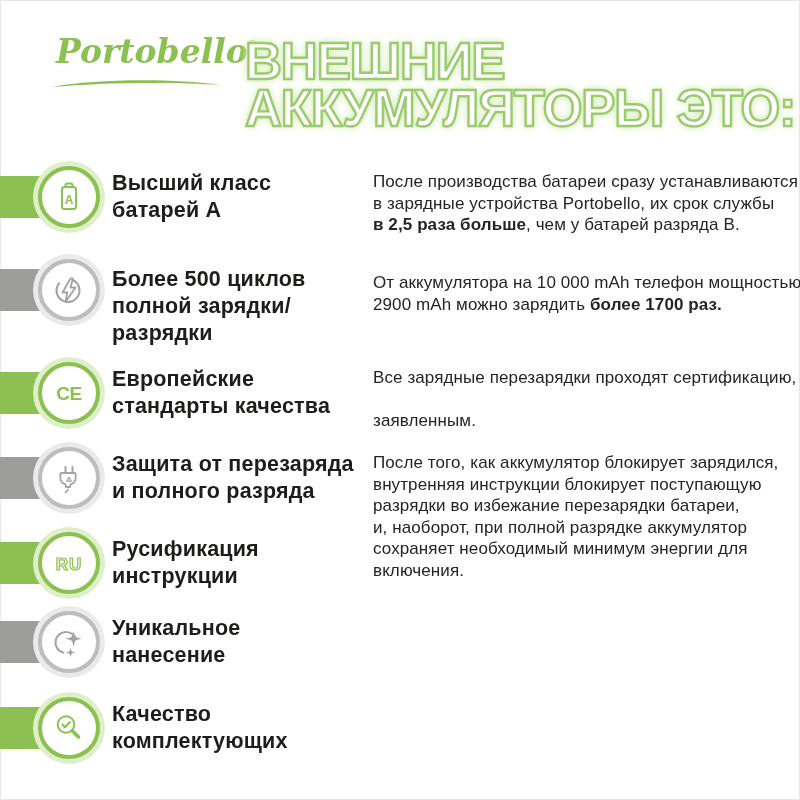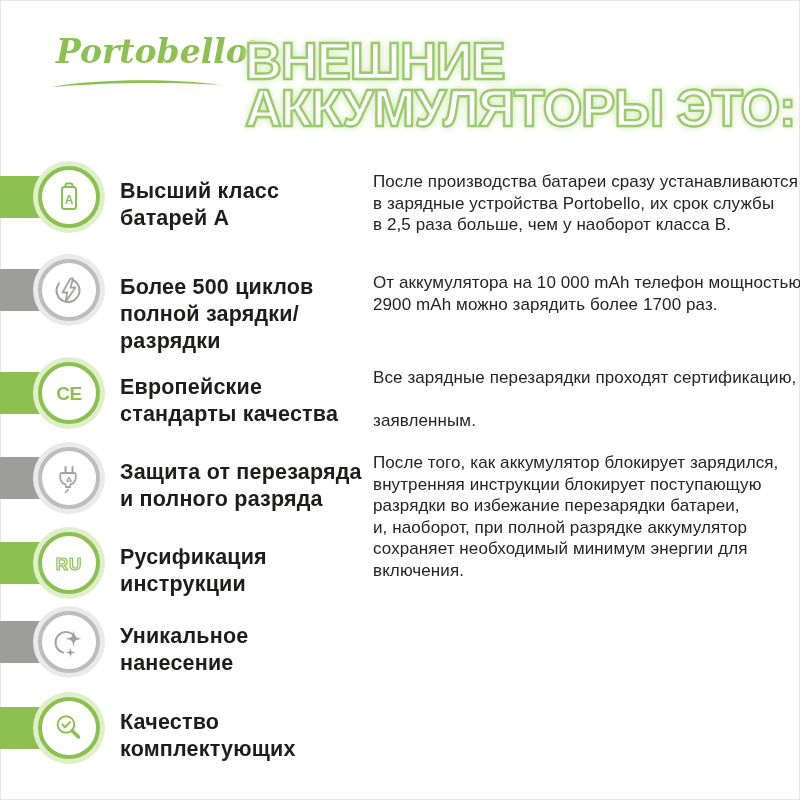--- a/index.html
+++ b/index.html
@@ -35,28 +35,28 @@
   .f5{top:532px}.f6{top:611px}.f7{top:697px}
 
   .tab{position:absolute;left:0;top:10px;width:58px;height:42px;background:var(--tab);
     border-radius:0 5px 5px 0;}
   .icon-circle{position:absolute;left:38px;top:0;width:54px;height:54px;background:#fff;
     border:4px solid var(--ring);border-radius:50%;box-shadow:0 0 0 5px var(--halo);
     display:flex;align-items:center;justify-content:center;color:var(--icon);}
   .icon-circle svg{width:40px;height:40px;display:block;}
 
   .feature-title{position:absolute;left:112px;top:31px;transform:translateY(-50%);
-    margin:8px;font-size:21.5px;line-height:27px;font-weight:700;color:#1d1d1b;
+    margin:0;font-size:21.5px;line-height:27px;font-weight:700;color:#1d1d1b;
     letter-spacing:.2px;white-space:nowrap;}
   .f2 .feature-title{top:47px;}
 
   .feature-desc{position:absolute;left:373px;top:5px;margin:0;width:437px;
     font-size:17px;line-height:21.5px;color:#242424;letter-spacing:.1px;}
   .f2 .feature-desc{top:13px;}
-  .feature-desc b{font-weight:400;}
+  .feature-desc b{font-weight:700;}
 </style>
 </head>
 <body>
 
 <div class="page">
 
   <div class="logo">
     <span class="logo-text">Portobello</span><span class="logo-reg">®</span>
     <svg class="logo-swoosh" width="170" height="12" viewBox="0 0 170 12">
       <path d="M1 10 C 45 1.5 125 1.5 169 8 C 120 4.5 50 5.5 1 10 Z" fill="#8CC152"></path>
@@ -69,21 +69,21 @@
   <section class="feature-row feature-row--green f1">
     <span class="tab"></span>
     <span class="icon-circle">
       <svg viewBox="0 0 40 40" aria-hidden="true">
             <rect x="13" y="10" width="14" height="22" rx="2.5" fill="none" stroke="currentColor" stroke-width="2"></rect>
             <path d="M16.5 10 V8.2 a1.8 1.8 0 0 1 1.8-1.8 h3.4 a1.8 1.8 0 0 1 1.8 1.8 V10" fill="none" stroke="currentColor" stroke-width="2"></path>
             <text x="20" y="26.5" text-anchor="middle" font-size="12" font-weight="bold" font-family="Liberation Sans, sans-serif" fill="currentColor">A</text>
           </svg>
     </span>
     <h2 class="feature-title">Высший класс<br>батарей А</h2>
-    <p class="feature-desc"><span>После производства батареи сразу устанавливаются</span><br><span>в зарядные устройства Portobello, их срок службы</span><br><b>в 2,5 раза больше</b><span>, чем у наоборот класса B.</span></p>
+    <p class="feature-desc"><span>После производства батареи сразу устанавливаются</span><br><span>в зарядные устройства Portobello, их срок службы</span><br><b>в 2,5 раза больше</b><span>, чем у батарей разряда B.</span></p>
   </section>
 
   <section class="feature-row feature-row--gray f2">
     <span class="tab"></span>
     <span class="icon-circle">
       <svg viewBox="0 0 40 40" aria-hidden="true">
             <circle cx="19" cy="20.5" r="11.5" fill="none" stroke="currentColor" stroke-width="2" stroke-linecap="round" stroke-dasharray="56 16.3" transform="rotate(-62 19 20.5)"></circle>
             <path d="M21.5 8.5 L13.5 22.5 h4.8 L16.5 32 L26.5 17.5 h-5 L24 8.5 Z" fill="#fff" stroke="currentColor" stroke-width="1.8" stroke-linejoin="round"></path>
           </svg>
     </span>

